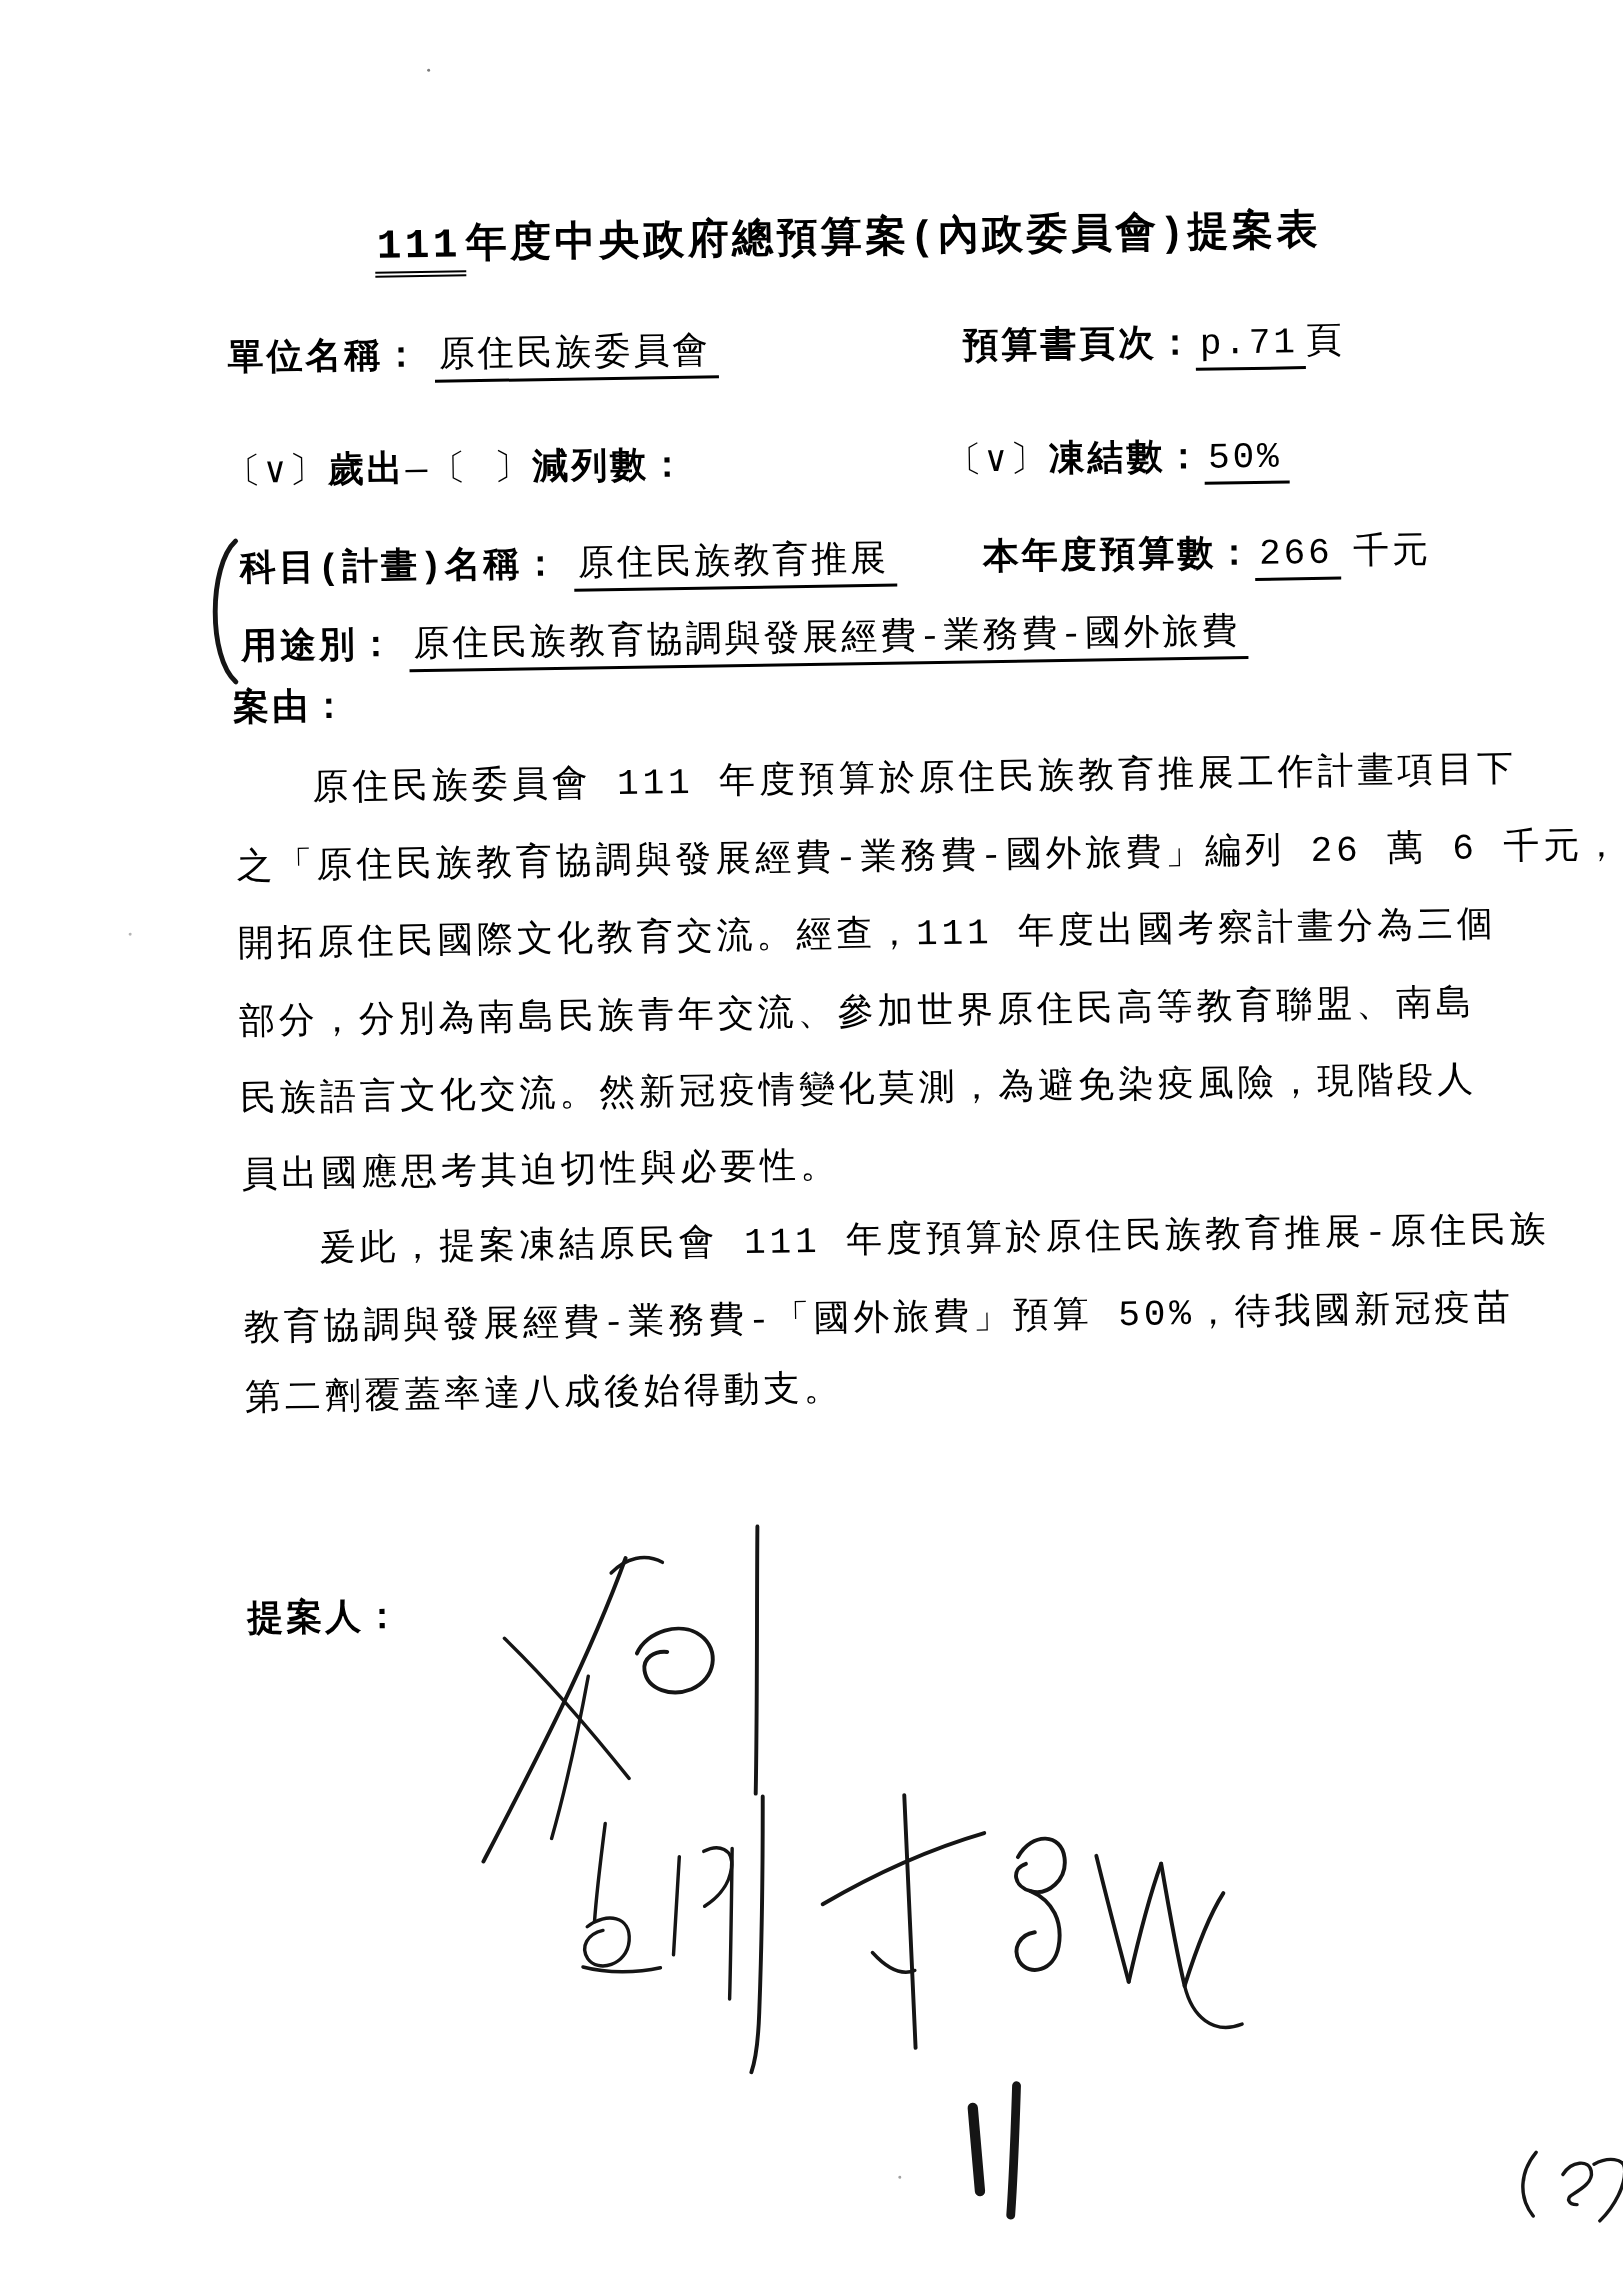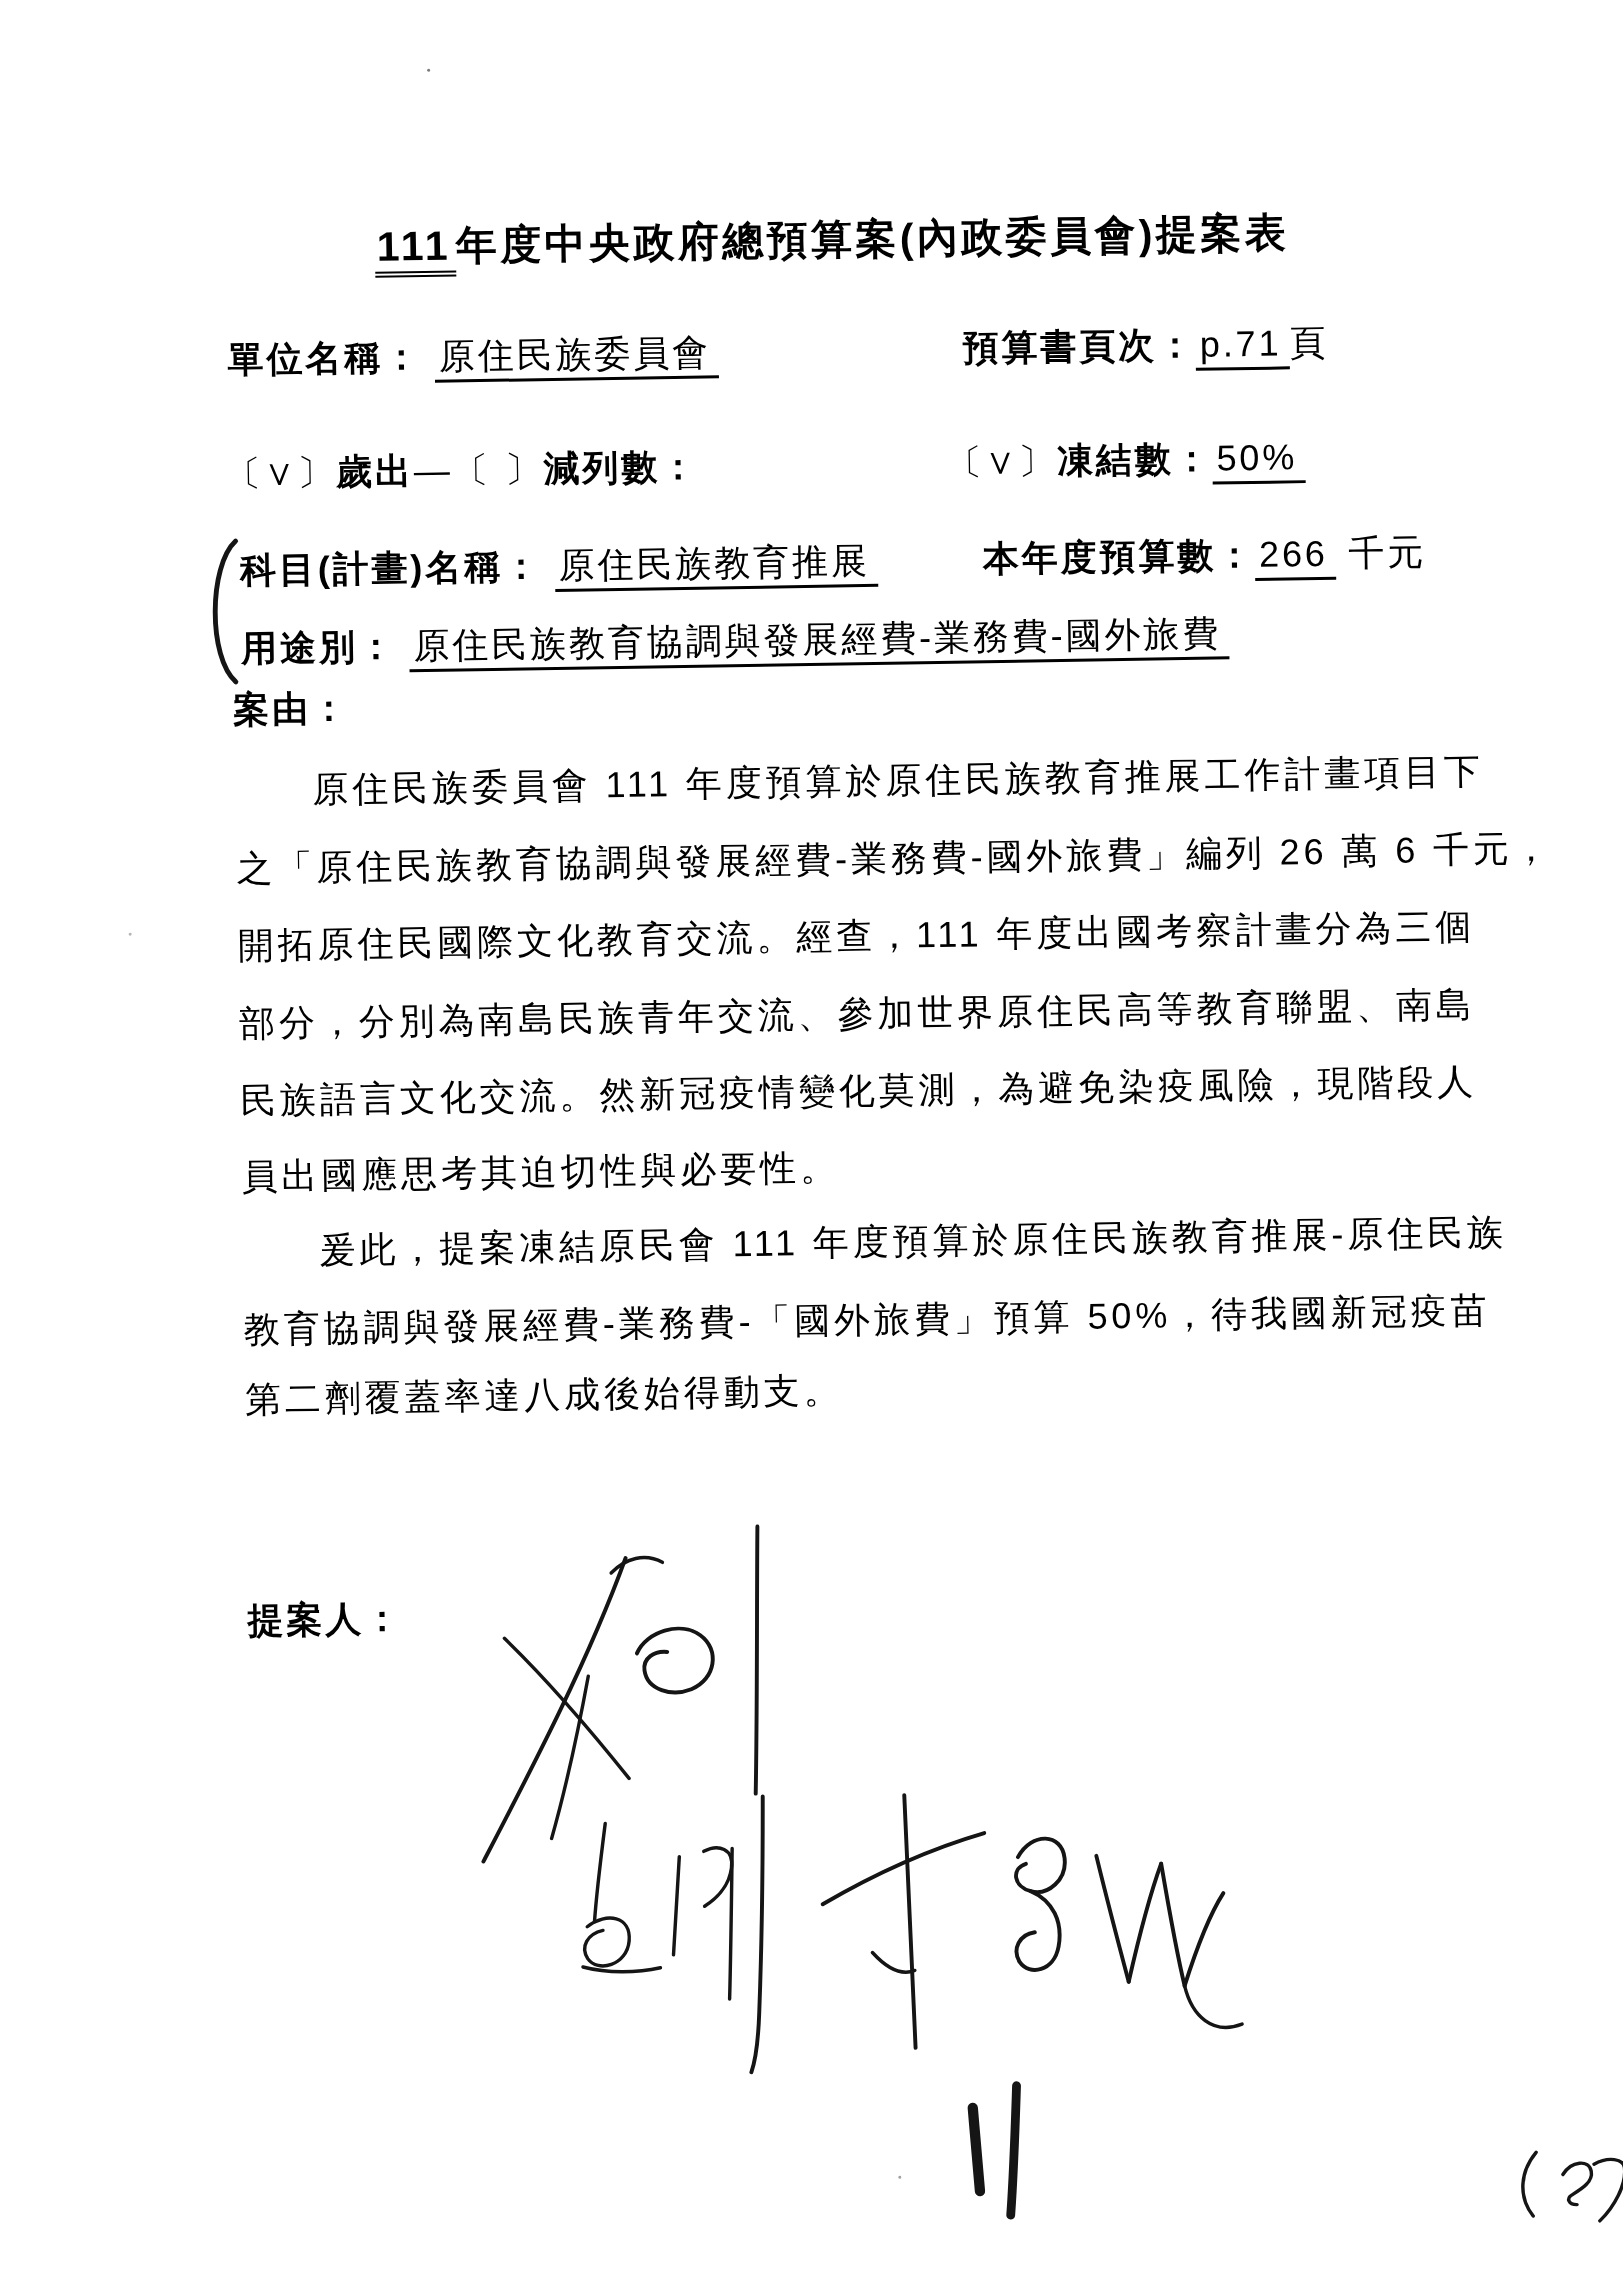--- a/index.html
+++ b/index.html
@@ -1,21 +1,21 @@
 <!DOCTYPE html>
 <html style="font-size:7.8px"><head>
 <meta charset="utf-8">
 <style>
   html,body{margin:0;padding:0;background:#888;}
   .page{
     position:relative;
     width:1624px;height:2295px;
     background:#ffffff;
     overflow:hidden;
-    font-family:Liberation Sans, sans-serif;
+    font-family:Liberation Mono, monospace;
     color:#000;
   }
   .sheet{
     position:absolute;inset:0;
     transform:rotate(-0.9deg);
     transform-origin:809px 1079px;
   }
   .line{
     position:absolute;
     white-space:nowrap;

